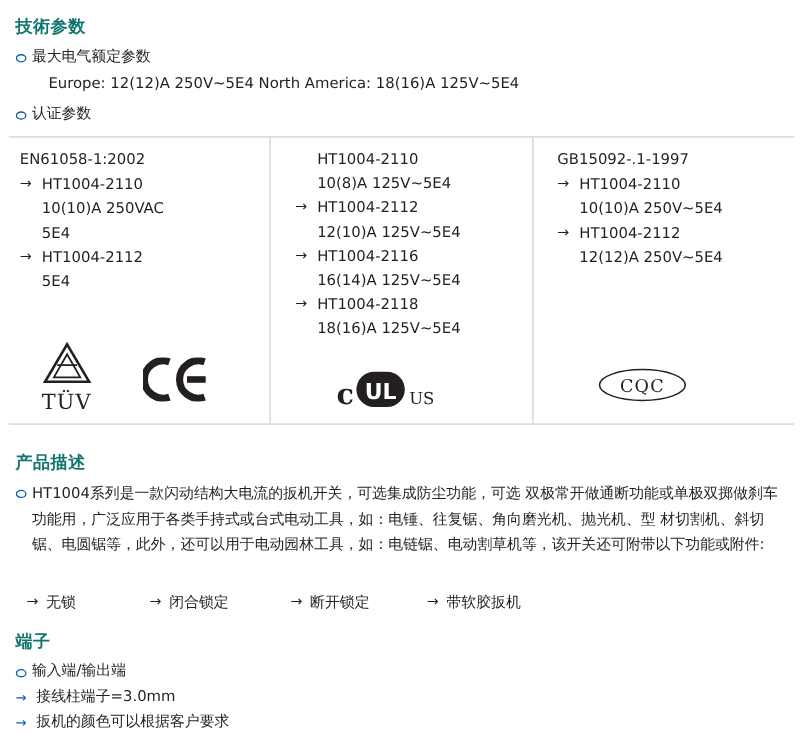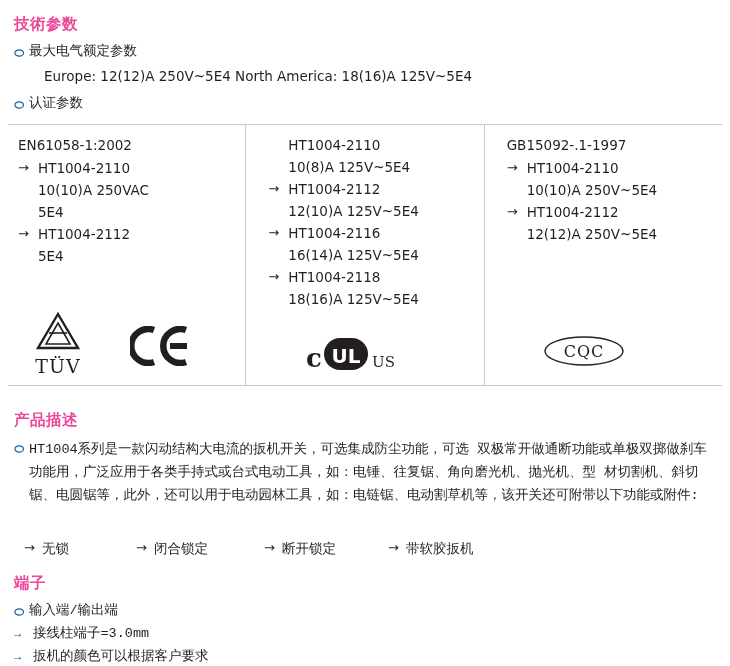--- a/index.html
+++ b/index.html
@@ -15,35 +15,34 @@
     font-size: 13px;
     overflow: hidden;
   }
   .page {
     position: relative;
     width: 730px;
     height: 666px;
     padding: 0;
   }
   .section-title {
-    color: #ec4899;
+    color: #0f766e;
     font-weight: bold;
     font-size: 15.5px;
     letter-spacing: 0.5px;
   }
   .rule {
     border: 0;
     border-top: 1px solid #c9c9c9;
     margin: 0;
   }
   .bullet-row {
     display: flex;
     align-items: flex-start;
     margin: 0;
-    font-family: Liberation Mono, monospace;
   }
   .bullet-ring {
     width: 15px;
     flex: 0 0 15px;
     color: #0e5fa4;
     font-size: 12px;
     line-height: 18px;
     padding-top: 1px;
   }
   .bullet-ring svg { display: block; }
@@ -100,23 +99,22 @@
     position: absolute;
     bottom: 6px;
     left: 0;
     right: 0;
     height: 62px;
   }
 
   
   .tuv {
     position: absolute;
-    left: 15px;
+    left: 30px;
     bottom: 2px;
-    text-align: center;
     width: 70px;
   }
   .tuv-word {
     font-family: "DejaVu Serif", "Liberation Serif", serif;
     font-size: 19px;
     letter-spacing: 1px;
     margin-top: 1px;
   }
   .ce {
     position: absolute;

